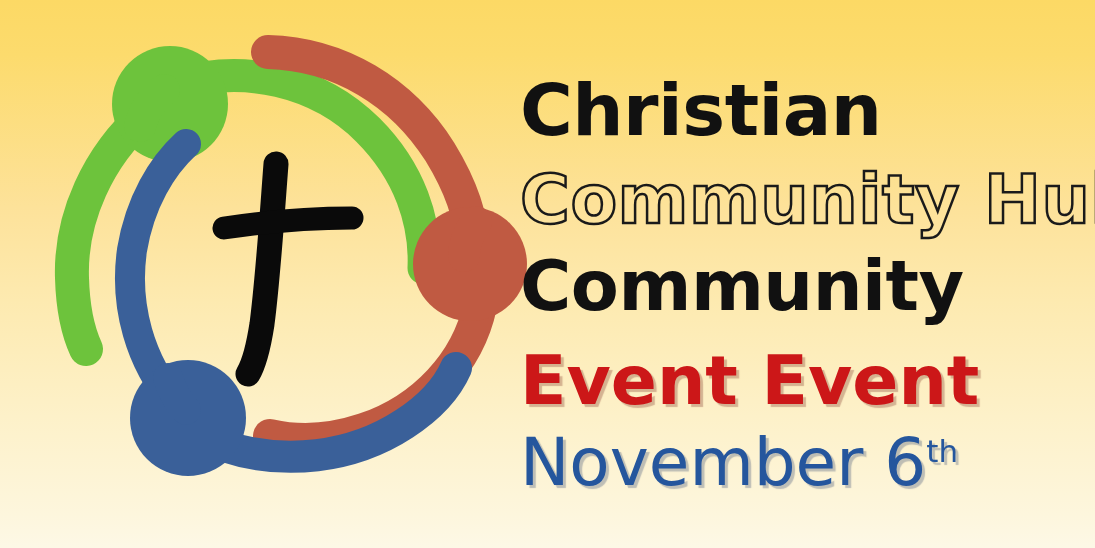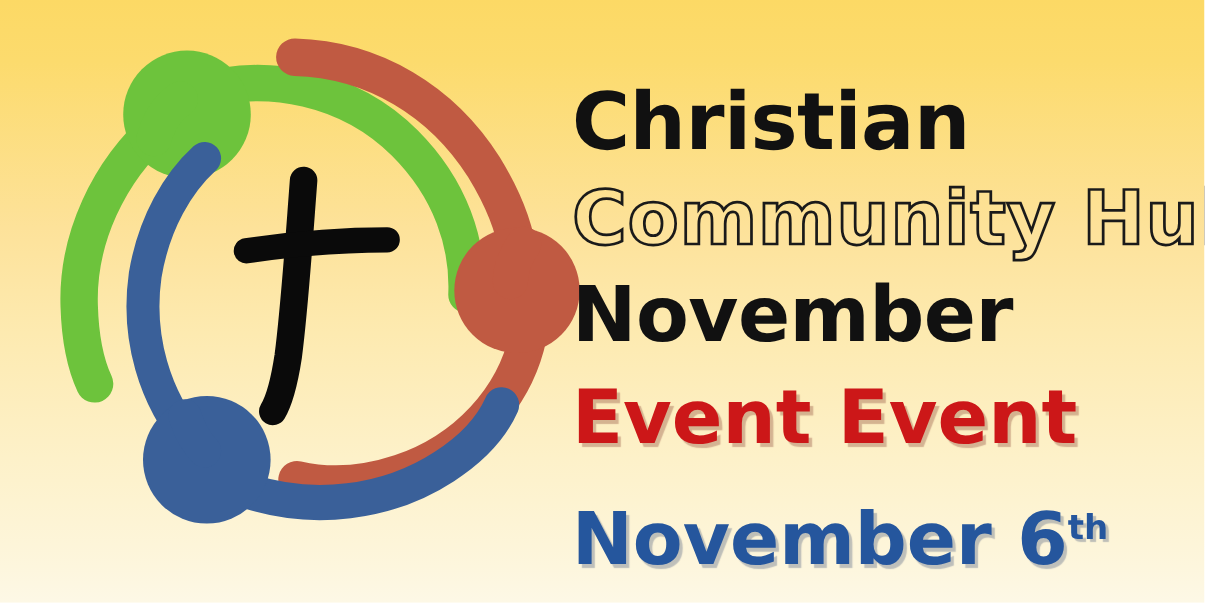--- a/index.html
+++ b/index.html
@@ -81,26 +81,25 @@
     font-weight:bold;
     letter-spacing:0px;
     color:#cc1718;
     text-shadow:3px 3px 1px rgba(120,40,30,0.30);
     font-family:"DejaVu Sans", sans-serif;
   }
 
   #line-november {
     top:424px;
     font-size:66px;
-    font-weight:bold;
+    font-weight:normal;
     letter-spacing:0px;
     color:#25569d;
     text-shadow:3px 3px 1px rgba(30,50,100,0.28);
     font-family:"DejaVu Sans", sans-serif;
-    margin-top:28px;
   }
   #line-november .sup {
     font-size:31px;
     vertical-align:super;
     letter-spacing:0;
   }
 </style>
 </head>
 <body>
 
@@ -162,21 +161,21 @@
 
     </svg>
   </div>
 
   <div id="text-block">
 
     <div class="line" id="line-christian">Christian</div>
 
     <div class="line" id="line-community">Community Hub</div>
 
-    <div class="line" id="line-movement">November</div>
+    <div class="line" id="line-movement">Community</div>
 
     <div class="line" id="line-launch">Event Event</div>
 
     <div class="line" id="line-november"><span>November 6</span><span class="sup">th</span></div>
 
   </div>
 
 </div>
 
 </body></html>

